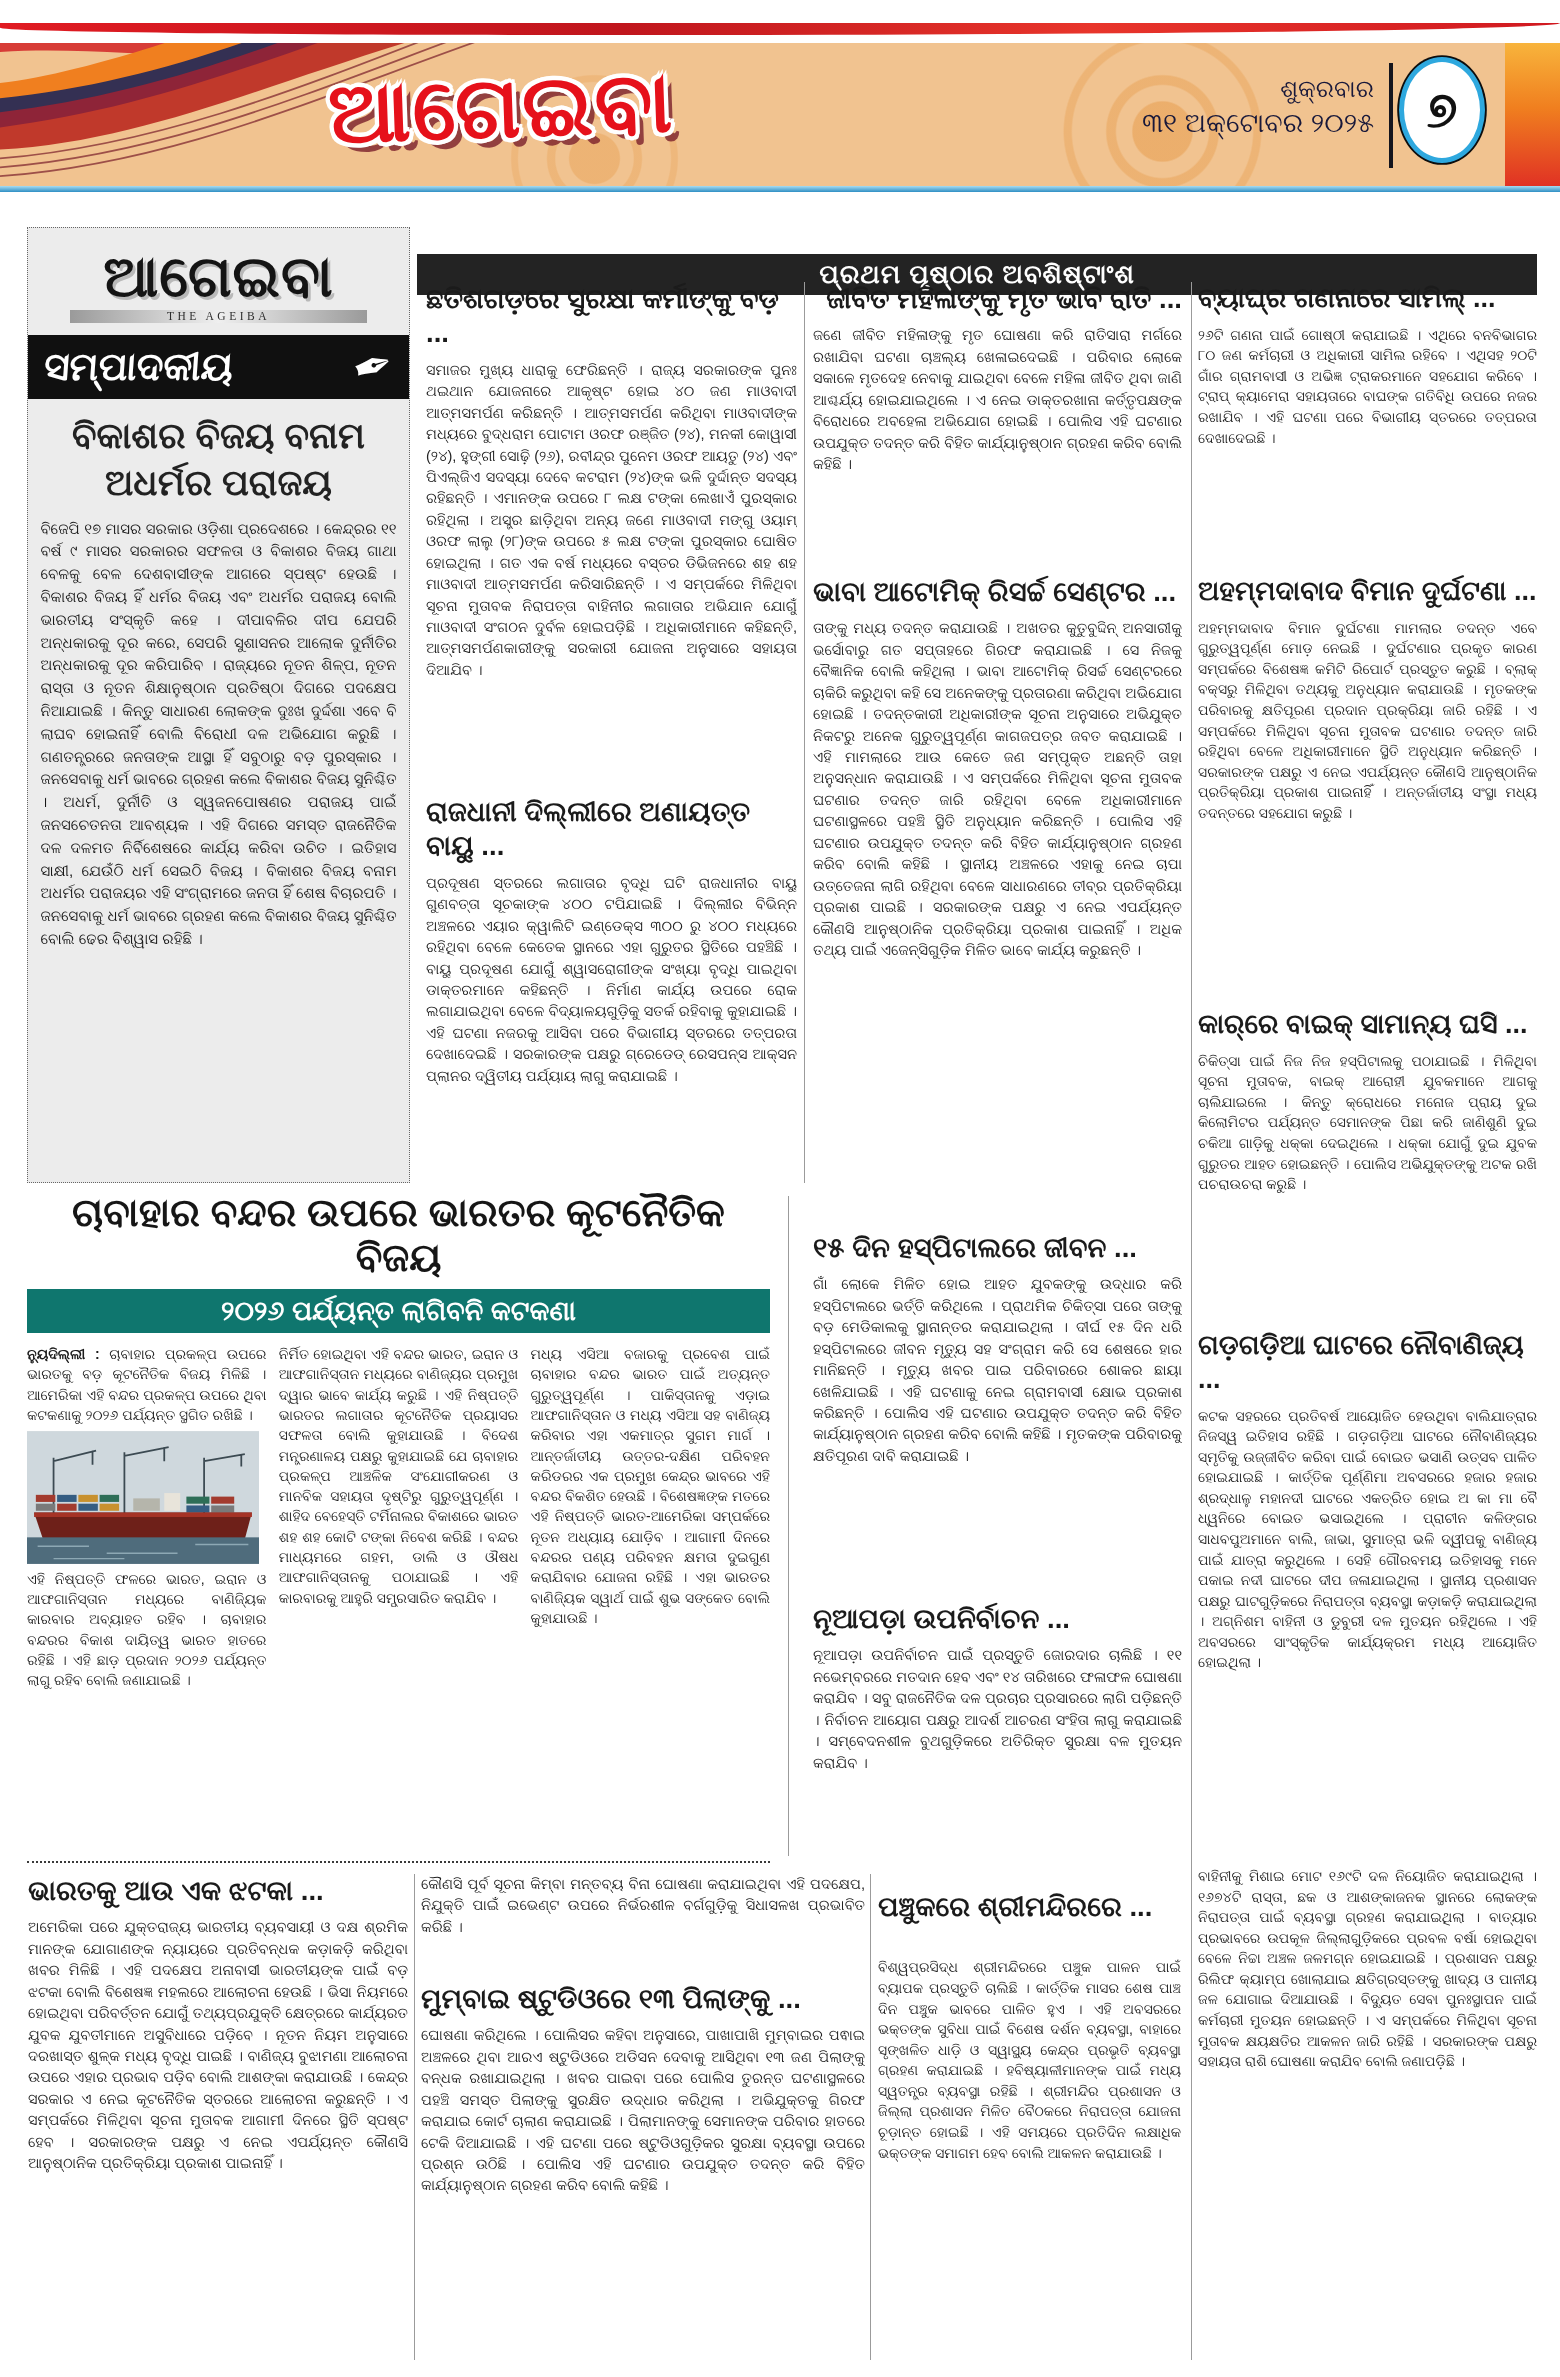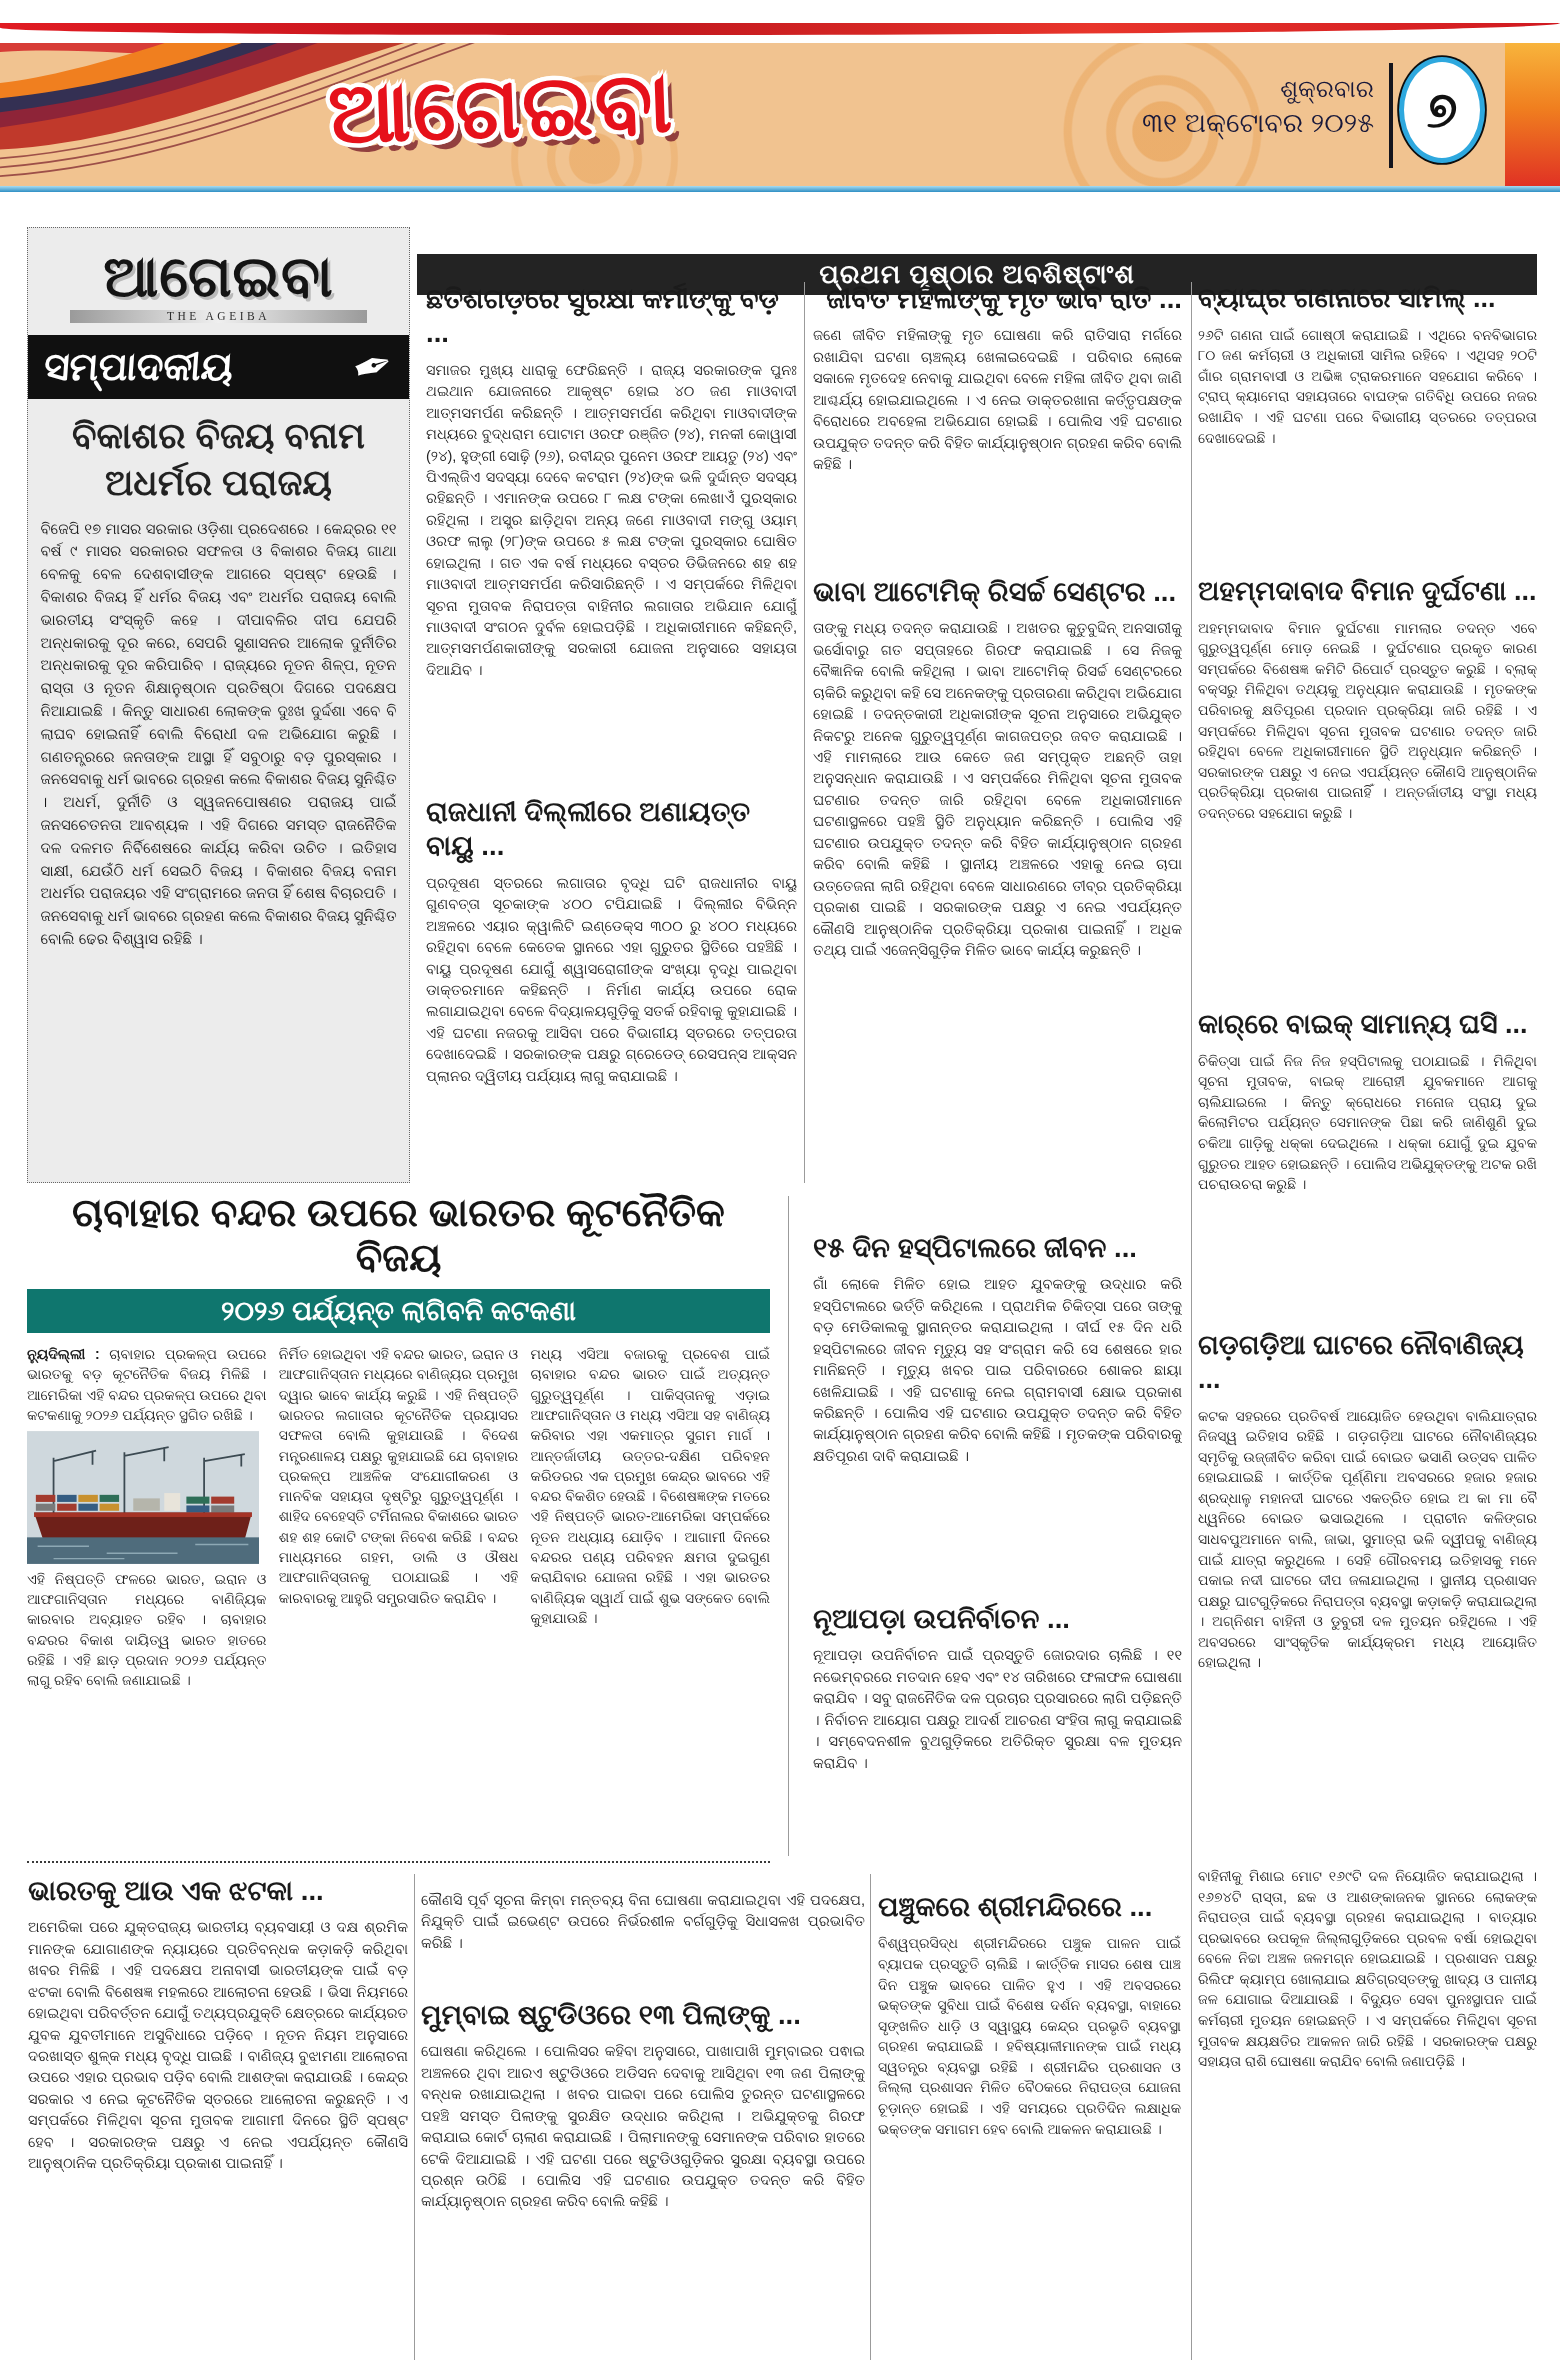--- a/index.html
+++ b/index.html
@@ -66,21 +66,21 @@
   .a-jibita {left:813px; top:282px;  width:369px; height:286px;align-items:flex-end;}
   .a-bhabha {left:813px; top:575px;  width:369px; height:609px;}
   .a-tiger  {left:1198px;top:282px;  width:339px; height:286px;}
   .a-ahmd   {left:1198px;top:575px;  width:339px; height:426px;}
   .a-bike   {left:1198px;top:1008px; width:339px; height:314px;}
   .a-boat   {left:1198px;top:1329px; width:339px; height:525px;}
   .a-moksha {left:1198px;top:1866px; width:339px; height:493px;}
   .a-hosp   {left:813px; top:1231px; width:369px; height:364px;}
   .a-nuapada{left:813px; top:1602px; width:369px; height:254px;}
   .a-jolt   {left:28px;  top:1874px; width:380px; height:486px;}
-  .a-panchuka{left:878px;top:1890px; width:303px; height:470px;}
+  .a-panchuka{left:878px;top:1890px; width:303px; height:470px;gap:24px;}
   .a-tiger .hl,.a-ahmd .hl,.a-bike .hl,.a-boat .hl,.a-moksha .hl{font-size:27px;}
   .a-tiger .bd,.a-ahmd .bd,.a-bike .bd,.a-boat .bd,.a-moksha .bd,.a-panchuka .bd{font-size:14px;}
 
   .vr1{left:804px; top:282px;height:901px;}
   .vr2{left:1191px;top:282px;height:2078px;}
   .vr3{left:788px; top:1196px;height:660px;}
   .vr4{left:870px; top:1874px;height:486px;}
   .vr5{left:414px; top:1874px;height:486px;}
 
   
@@ -90,21 +90,21 @@
         height:44px;line-height:44px;margin-bottom:10.6px;}
   .chb-cols{display:flex;gap:12.4px;height:543px;overflow:hidden;}
   .chb-col{flex:1;font-size:14px;line-height:1.45;text-align:justify;overflow:hidden;}
   .chb-col .dateline{font-weight:bold;}
   .chb-photo{display:block;margin:5.3px 0;}
   .dotrule{position:absolute;left:27px;top:1861px;width:743px;border-top:2.7px dotted #3a3a3a;}
 
   
   .bcol2{position:absolute;left:421px;top:1874px;width:444px;height:486px;display:flex;flex-direction:column;overflow:hidden;}
   .bcol2 .bd{flex:0 0 auto;}
-  .bcol2 .top{height:99px;margin-top:16px;}
+  .bcol2 .top{height:99px;}
   .bcol2 .hl{margin:9px 0;}
   .bcol2 .rest{flex:1;}
 </style>
 </head>
 <body>
 
 <div class="page">
 
   <div class="topstrip"></div>
 

